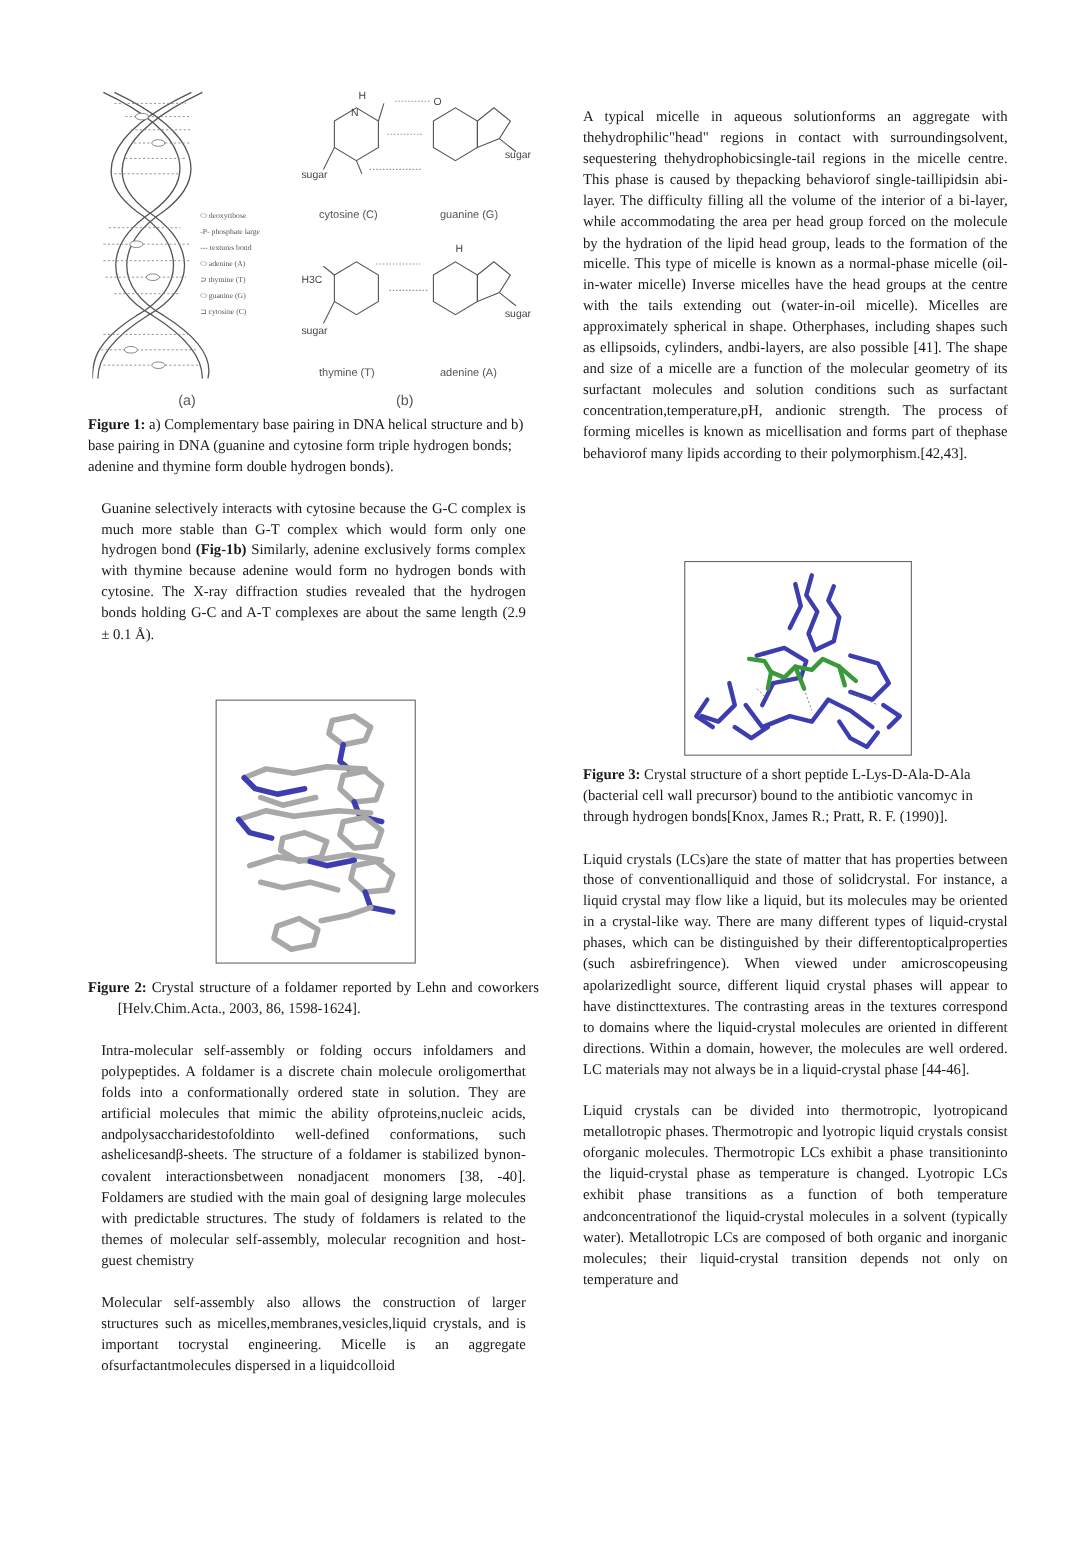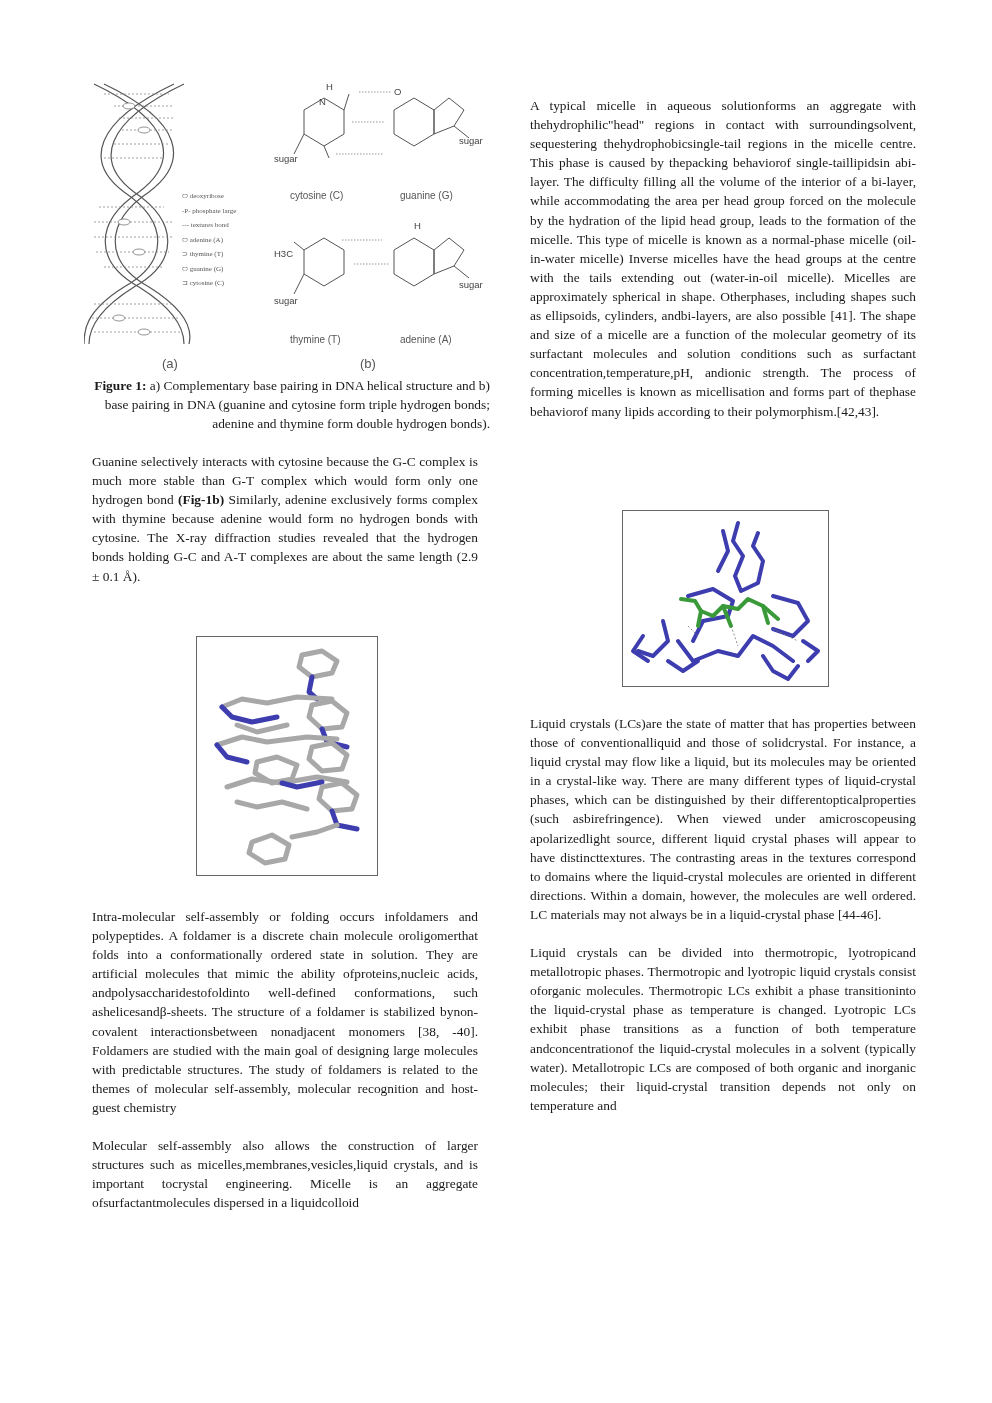--- a/index.html
+++ b/index.html
@@ -2,21 +2,21 @@
 <html><head>
 <meta charset="utf-8">
 <style>
   html, body { margin:0; padding:0; background:#ffffff; }
   body { width:992px; height:1403px; position:relative; overflow:hidden;
          font-family:"Liberation Serif","DejaVu Serif",serif; color:#1a1a1a; }
   .col { position:absolute; width:410px; font-size:13.4px; line-height:19.1px; }
   .col-left { left:80px; }
   .col-right { left:518px; }
   p.just { margin:12px; text-align:justify; }
-  .caption { text-align:right; margin:0; font-size:13.4px; line-height:19px; }
+  .caption { text-align:left; margin:0; font-size:13.4px; line-height:19px; }
   .caption b, .fig2cap b { font-weight:bold; }
   .fig2cap { margin:0; text-align:justify; padding-left:27px; text-indent:-27px; font-size:13.4px; line-height:19px; }
   .figbox { position:absolute; border:1.5px solid #666; background:#fff; }
   svg text { font-family:"Liberation Sans", sans-serif; }
 </style>
 </head>
 <body>
 
 <div style="position:absolute;left:84px;top:82px;width:410px;height:295px;">
 
@@ -134,20 +134,21 @@
       <path d="M40,165 L60,170 L85,165 L110,172" stroke="#a8a8a8"></path>
       <polygon points="125,150 145,146 160,158 155,172 135,174 122,162" stroke="#a8a8a8"></polygon>
       <path d="M135,174 L140,188 L160,192" stroke="#3d3db0"></path>
       <path d="M140,188 L120,195 L95,200" stroke="#a8a8a8"></path>
       <polygon points="55,205 75,198 92,208 88,222 68,226 52,216" stroke="#a8a8a8"></polygon>
     </g>
   </svg>
 </div>
 
 <div class="col col-left" style="top:888px;">
+  <p class="fig2cap"><b>Figure 2:</b><span> Crystal structure of a foldamer reported by Lehn and coworkers [Helv.Chim.Acta., 2003, 86, 1598-1624].</span></p>
   <p class="just" style="margin-top:19px;">Intra-molecular self-assembly or folding occurs infoldamers and polypeptides. A foldamer is a discrete chain molecule oroligomerthat folds into a conformationally ordered state in solution. They are artificial molecules that mimic the ability ofproteins,nucleic acids, andpolysaccharidestofoldinto well-defined conformations, such ashelicesandβ-sheets. The structure of a foldamer is stabilized bynon-covalent interactionsbetween nonadjacent monomers [38, -40]. Foldamers are studied with the main goal of designing large molecules with predictable structures. The study of foldamers is related to the themes of molecular self-assembly, molecular recognition and host-guest chemistry</p>
   <p class="just" style="margin-top:19px;">Molecular self-assembly also allows the construction of larger structures such as micelles,membranes,vesicles,liquid crystals, and is important tocrystal engineering. Micelle is an aggregate ofsurfactantmolecules dispersed in a liquidcolloid</p>
 </div>
 
 <div class="col col-right" style="top:84px;">
   <p class="just">A typical micelle in aqueous solutionforms an aggregate with thehydrophilic"head" regions in contact with surroundingsolvent, sequestering thehydrophobicsingle-tail regions in the micelle centre. This phase is caused by thepacking behaviorof single-taillipidsin abi-layer. The difficulty filling all the volume of the interior of a bi-layer, while accommodating the area per head group forced on the molecule by the hydration of the lipid head group, leads to the formation of the micelle. This type of micelle is known as a normal-phase micelle (oil-in-water micelle) Inverse micelles have the head groups at the centre with the tails extending out (water-in-oil micelle). Micelles are approximately spherical in shape. Otherphases, including shapes such as ellipsoids, cylinders, andbi-layers, are also possible [41]. The shape and size of a micelle are a function of the molecular geometry of its surfactant molecules and solution conditions such as surfactant concentration,temperature,pH, andionic strength. The process of forming micelles is known as micellisation and forms part of thephase behaviorof many lipids according to their polymorphism.[42,43].</p>
 </div>
 
 <div class="figbox" style="left:622px;top:510px;width:205px;height:175px;">
   <svg width="205" height="175" viewBox="0 0 205 175">
@@ -172,15 +173,16 @@
     </g>
     <g stroke="#777" stroke-width="0.8" stroke-dasharray="2,2">
       <line x1="65" y1="115" x2="75" y2="125"></line>
       <line x1="108" y1="115" x2="115" y2="135"></line>
       <line x1="150" y1="118" x2="175" y2="130"></line>
     </g>
   </svg>
 </div>
 
 <div class="col col-right" style="top:694px;">
+  <p class="caption" style="padding:0 12px;"><b>Figure 3:</b><span> Crystal structure of a short peptide L-Lys-D-Ala-D-Ala (bacterial cell wall precursor) bound to the antibiotic vancomyc in through hydrogen bonds[Knox, James R.; Pratt, R. F. (1990)].</span></p>
   <p class="just" style="margin-top:20px;">Liquid crystals (LCs)are the state of matter that has properties between those of conventionalliquid and those of solidcrystal. For instance, a liquid crystal may flow like a liquid, but its molecules may be oriented in a crystal-like way. There are many different types of liquid-crystal phases, which can be distinguished by their differentopticalproperties (such asbirefringence). When viewed under amicroscopeusing apolarizedlight source, different liquid crystal phases will appear to have distincttextures. The contrasting areas in the textures correspond to domains where the liquid-crystal molecules are oriented in different directions. Within a domain, however, the molecules are well ordered. LC materials may not always be in a liquid-crystal phase [44-46].</p>
   <p class="just" style="margin-top:19px;">Liquid crystals can be divided into thermotropic, lyotropicand metallotropic phases. Thermotropic and lyotropic liquid crystals consist oforganic molecules. Thermotropic LCs exhibit a phase transitioninto the liquid-crystal phase as temperature is changed. Lyotropic LCs exhibit phase transitions as a function of both temperature andconcentrationof the liquid-crystal molecules in a solvent (typically water). Metallotropic LCs are composed of both organic and inorganic molecules; their liquid-crystal transition depends not only on temperature and</p>
 </div>
 
 </body></html>

